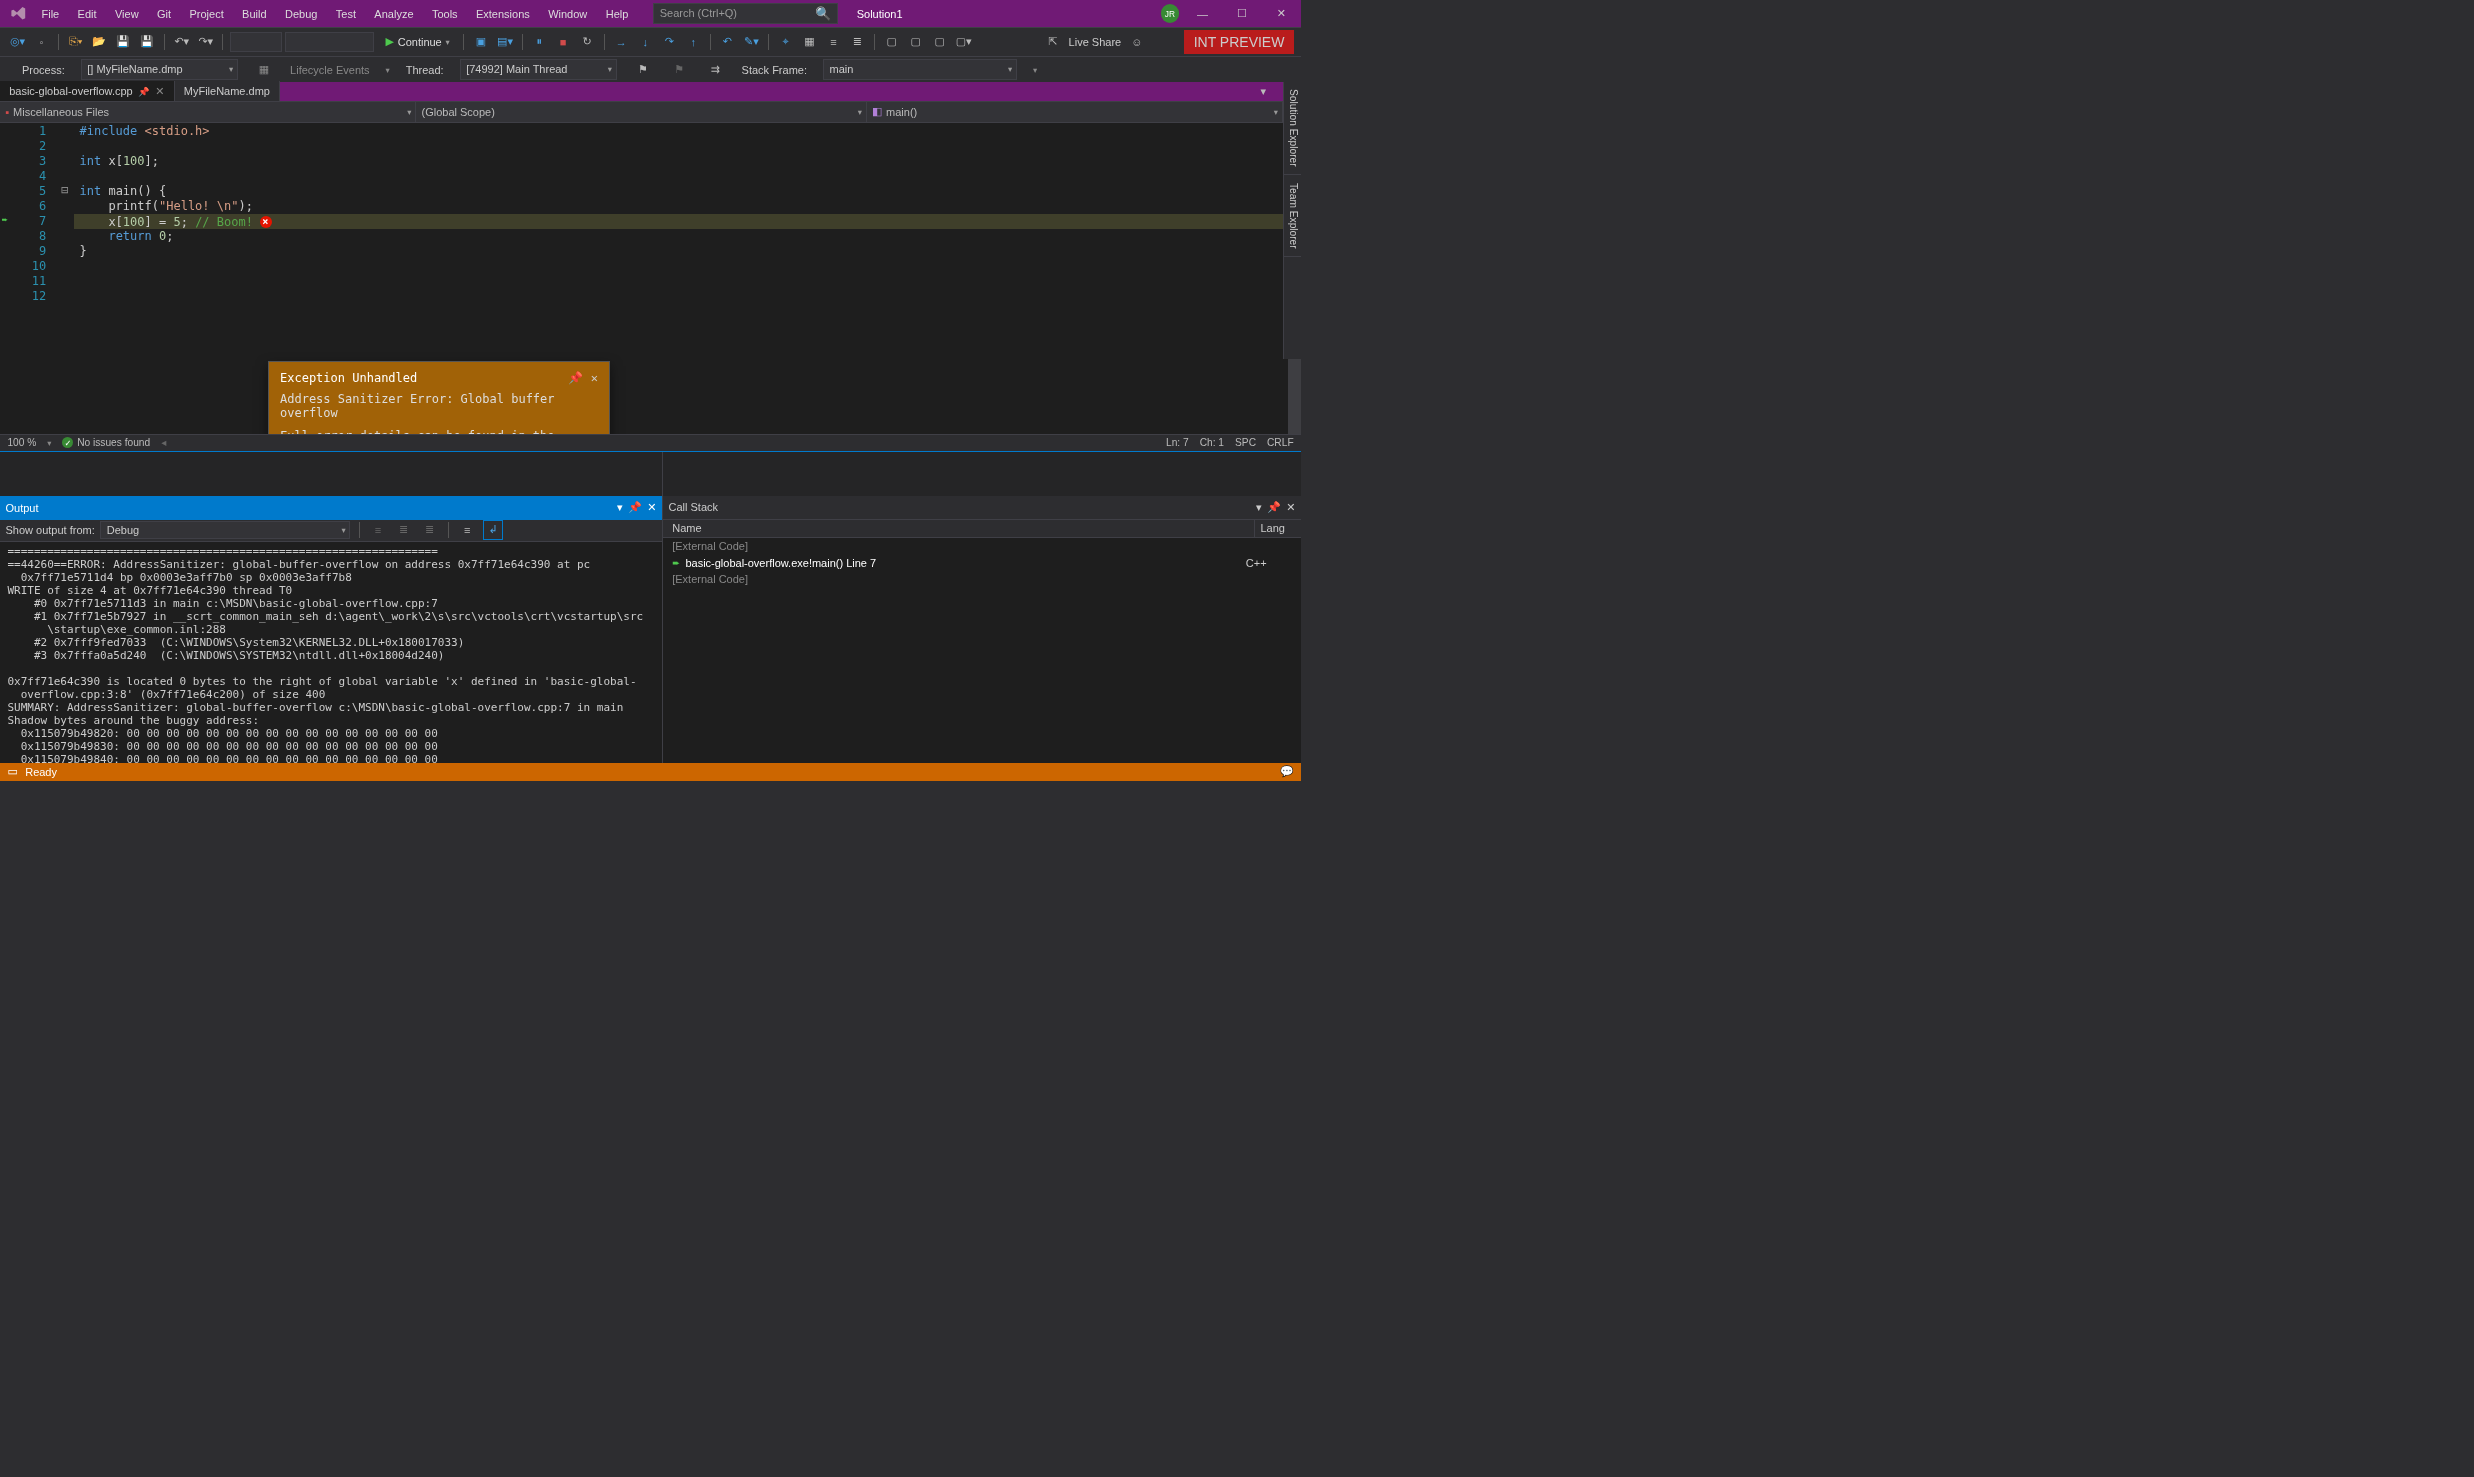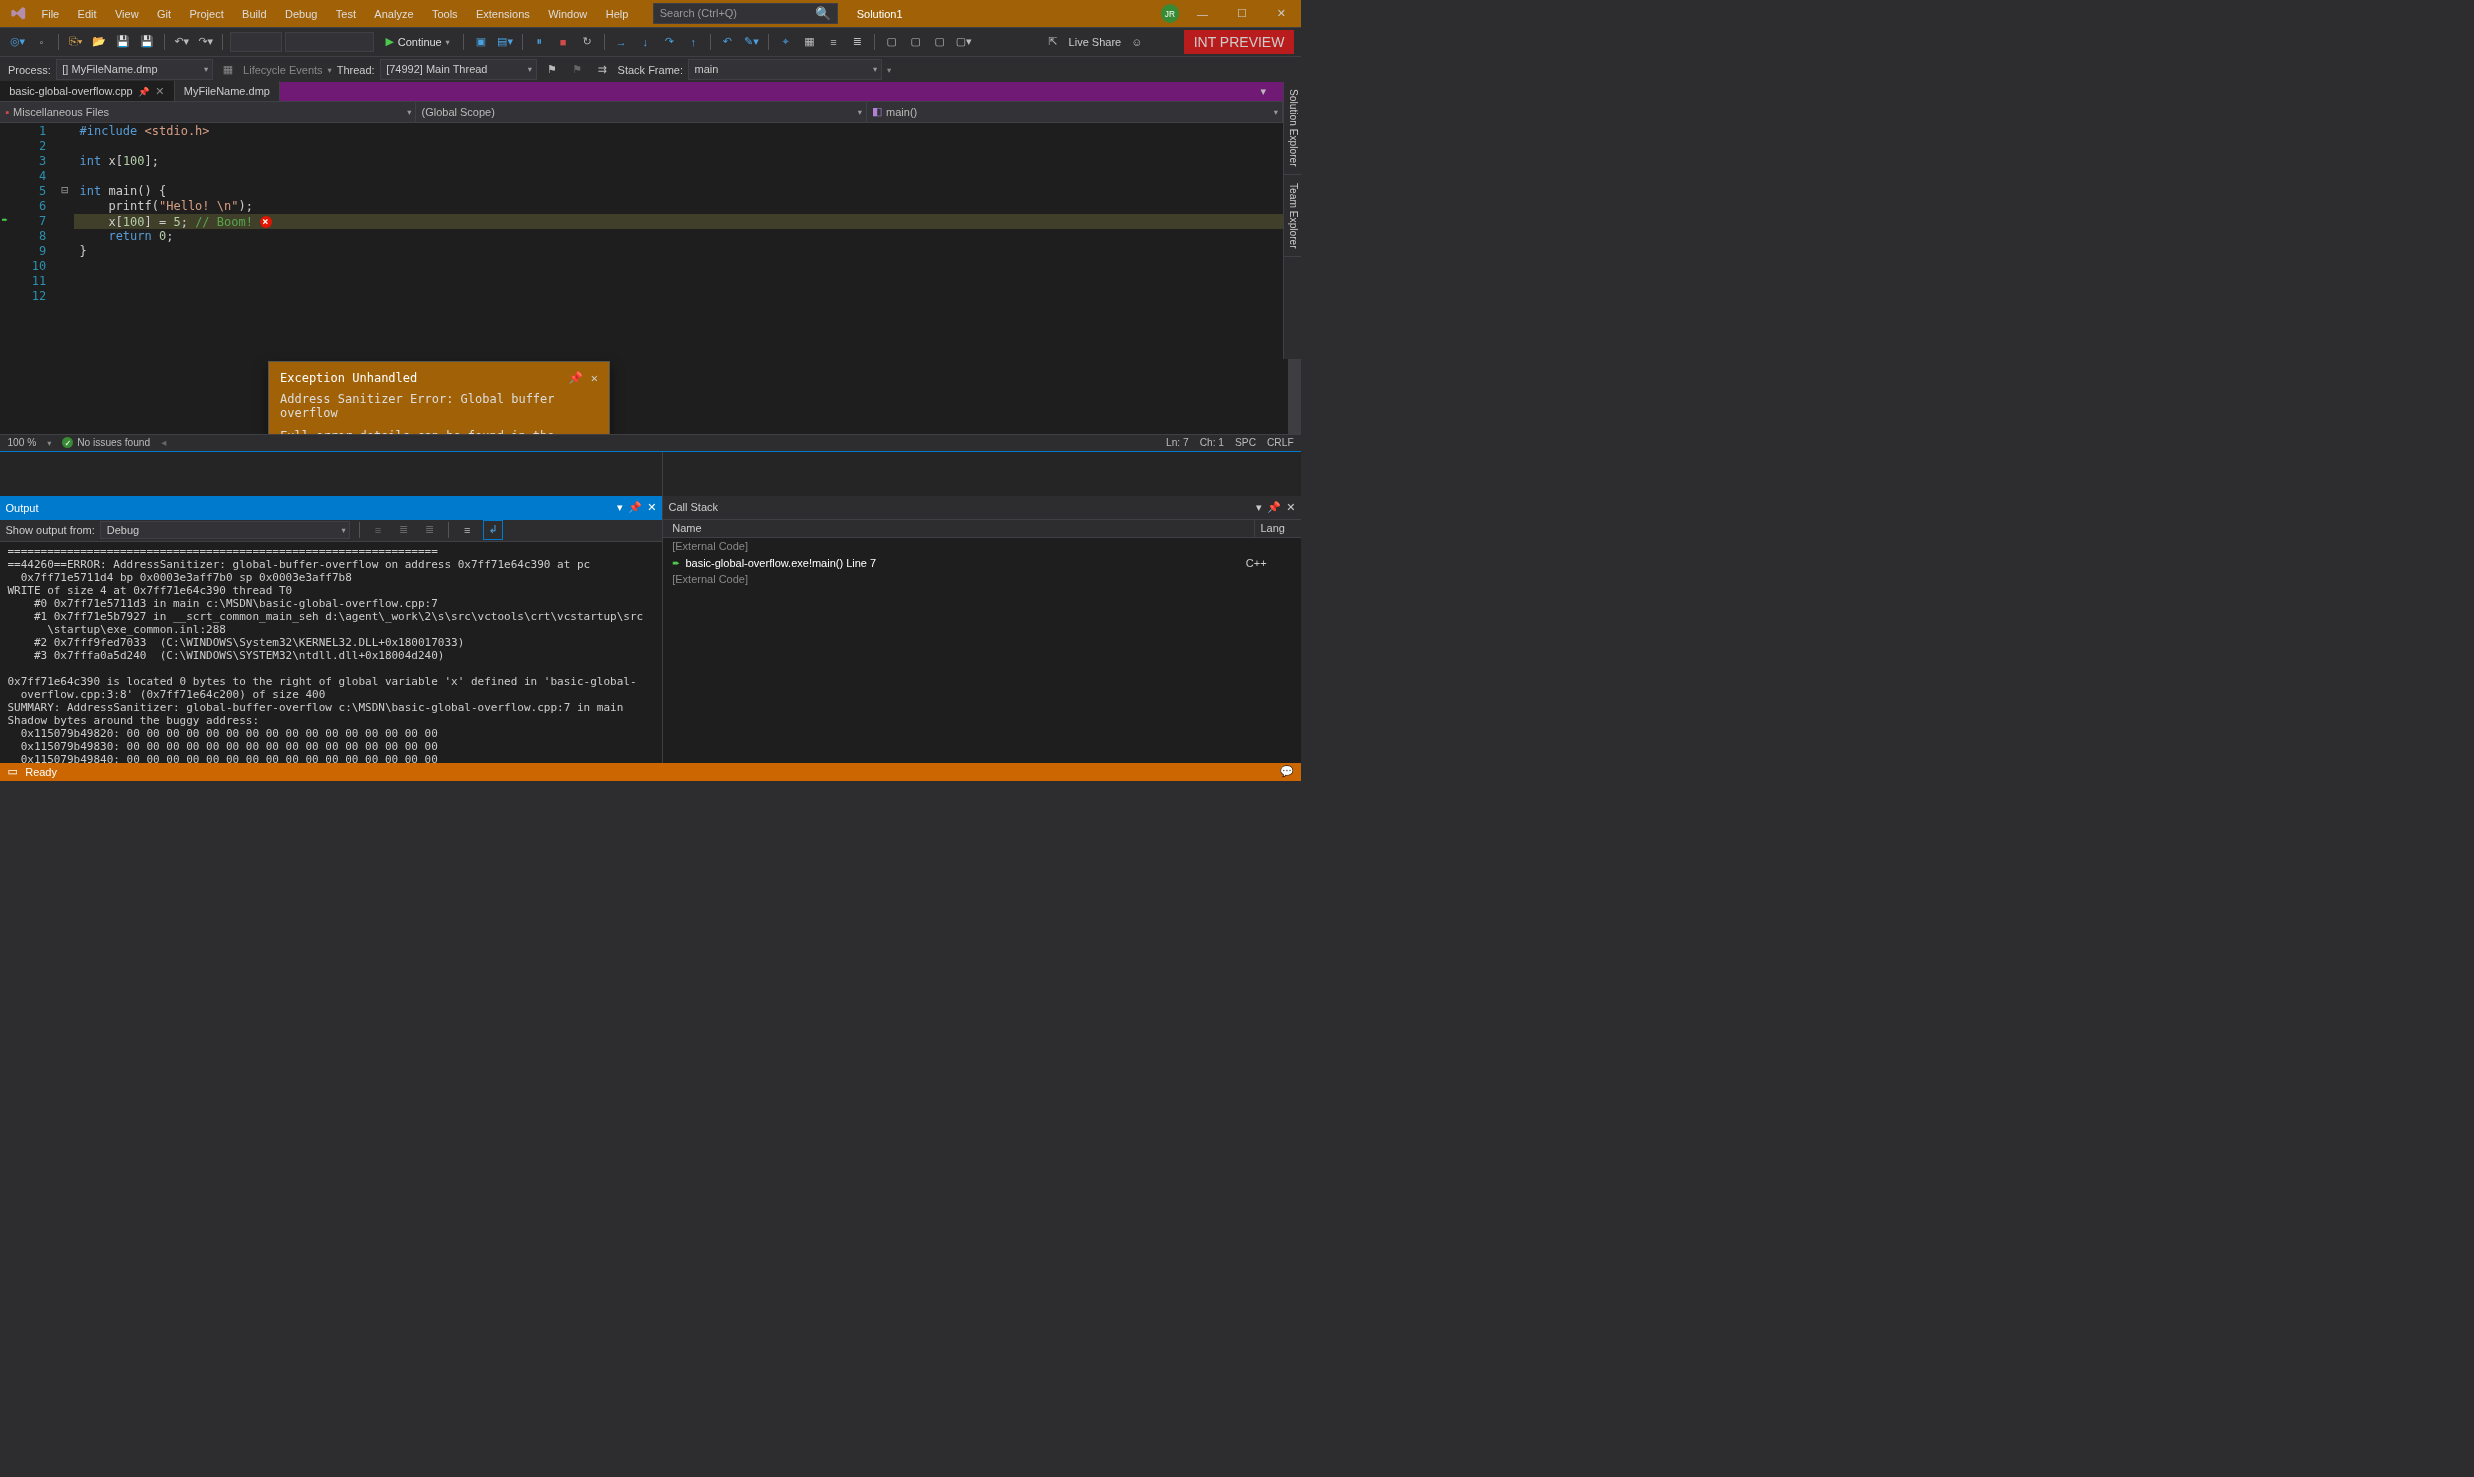--- a/index.html
+++ b/index.html
@@ -8,21 +8,21 @@
   font-size: 11px;
   background: #2d2d30;
   color: #ccc;
   width: 1301px;
   height: 781px;
   overflow: hidden;
   position: relative;
 }
 .titlebar {
   height: 28px;
-  background: #a16207;
+  background: #701a75;
   display: flex;
   align-items: center;
   padding: 0 3.7px;
   border-bottom: 0.9px solid #3f3f46;
 }
 .vs-logo { width: 18.5px; height: 18.5px; margin: 0 5.5px; display:flex;align-items:center;justify-content:center; }
 .menu { display: flex; gap: 1.8px; }
 .menu-item { padding: 4.6px 8.3px; cursor: pointer; color:#ddd;}
 .searchbox {
   margin-left: 16.6px;
@@ -49,21 +49,21 @@
   gap:3.7px;
 }
 .tb-btn{width:20.3px;height:20.3px;display:flex;align-items:center;justify-content:center;color:#bbb;}
 .tb-sep{width:0.9px;height:16.6px;background:#555;margin:0 2.8px;}
 .dropdown-box{height:20.3px;background:#333337;border:0.9px solid #3f3f46;min-width:44px;}
 .continue-btn{display:flex;align-items:center;gap:3.7px;padding:0 7.4px;height:20.3px;color:#ddd;}
 .continue-btn .tri{color:#4EC94E;}
 .right-tools{margin-left:auto;display:flex;align-items:center;gap:5.5px;}
 .preview-badge{background:#b91c1c;color:#ccc;padding:3.7px 9.2px;font-size:14px;margin-left:32px;}
 .debugbar{
-  height:26px;background:#2d2d30;display:flex;align-items:center;padding:0 8px;gap:5px;border-top:0.9px solid #3f3f46;
+  height:26px;background:#2d2d30;display:flex;align-items:center;padding:0 22px;gap:16px;border-top:0.9px solid #3f3f46;
 }
 .db-label{color:#ccc;}
 .db-drop{height:20.3px;background:#333337;border:0.9px solid #3f3f46;padding:0 16.6px 0 5.5px;display:flex;align-items:center;min-width:111px;position:relative;}
 .db-drop::after{content:"▾";position:absolute;right:3.7px;color:#999;font-size:8.3px;}
 .main-area{position:relative;height:calc(100% - 28px - 28px - 26px - 18.5px);display:flex;}
 .editor-col{flex:1;display:flex;flex-direction:column;position:relative;}
 .tabstrip{height:20.3px;background:#701a75;display:flex;align-items:flex-end;border-bottom:0.9px solid #3f3f46;}
 .file-tab{height:20.3px;padding:0 9.2px;display:flex;align-items:center;gap:5.5px;background:#1e1e1e;color:#ccc;border-right:0.9px solid #3f3f46;}
 .file-tab.bg{background:#2d2d30;}
 .tab-pin{font-size:9.2px;color:#888;}

